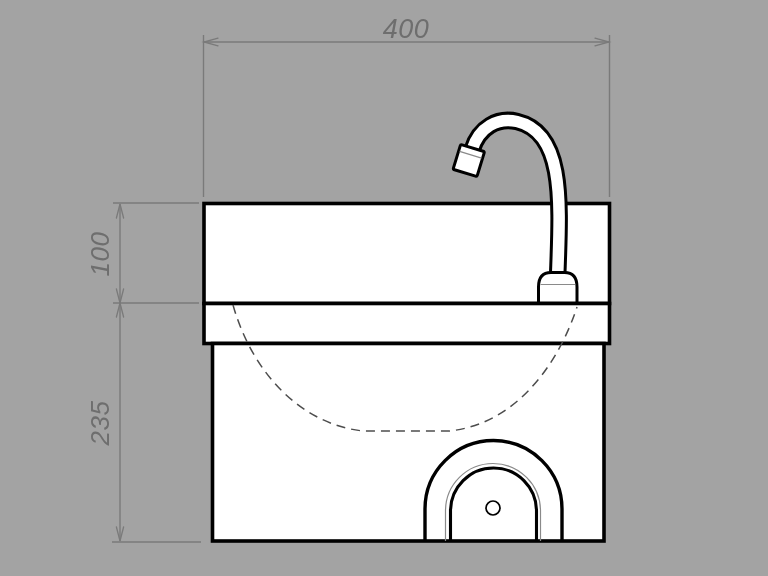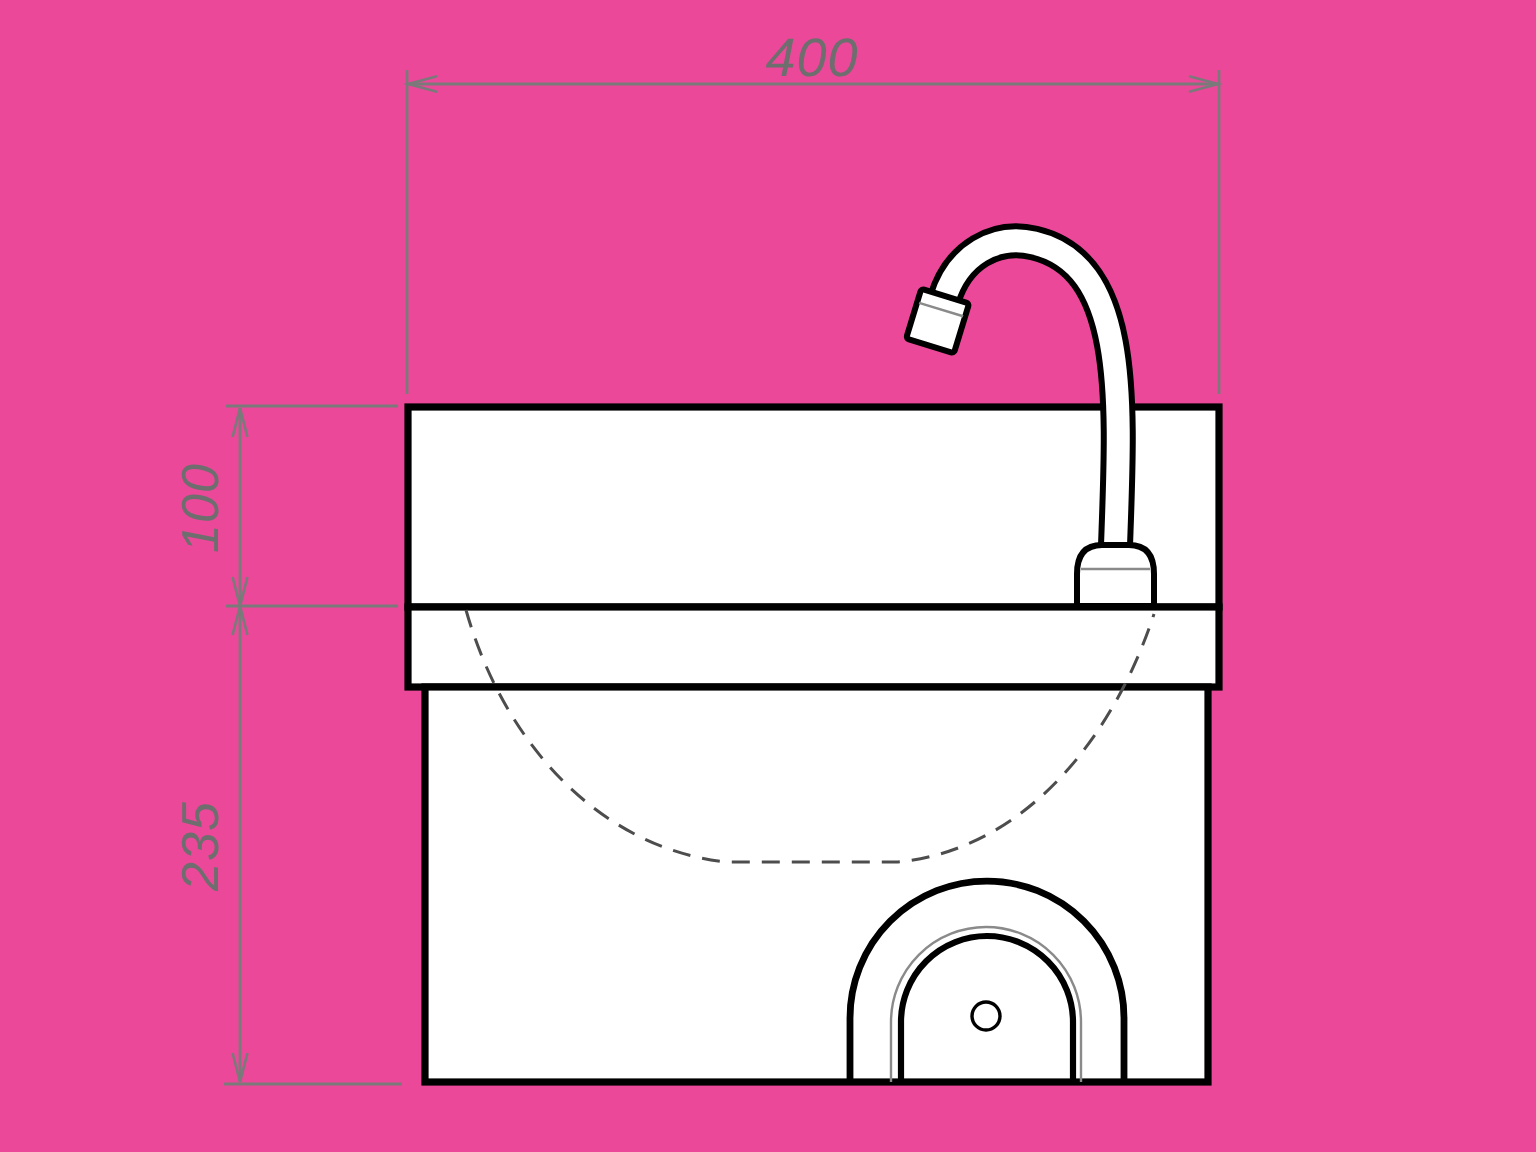--- a/index.html
+++ b/index.html
@@ -1,19 +1,19 @@
 <!DOCTYPE html>
 <html><head>
 <meta charset="utf-8">
 <style>
   html, body { margin: 0; padding: 0; background: #ffffff; }
   .sheet {
     position: relative;
     width: 768px; height: 576px;
-    background: #ec4899;
+    background: #a3a3a3;
     overflow: hidden;
     font-family: "Liberation Sans", sans-serif;
   }
   svg { display: block; }
   .obj       { fill: #ffffff; stroke: #000000; stroke-width: 3.6; }
   .objline   { fill: none;    stroke: #000000; stroke-width: 3.4; }
   .objline2  { fill: none;    stroke: #000000; stroke-width: 3.1; }
   .dim       { fill: none; stroke: #7a7a7a; stroke-width: 1.4; }
   .dimarrow  { fill: none; stroke: #7a7a7a; stroke-width: 1.3; stroke-linecap: round; }
   .dimtext   { fill: #6e6e6e; font-family: "Liberation Sans", sans-serif;

